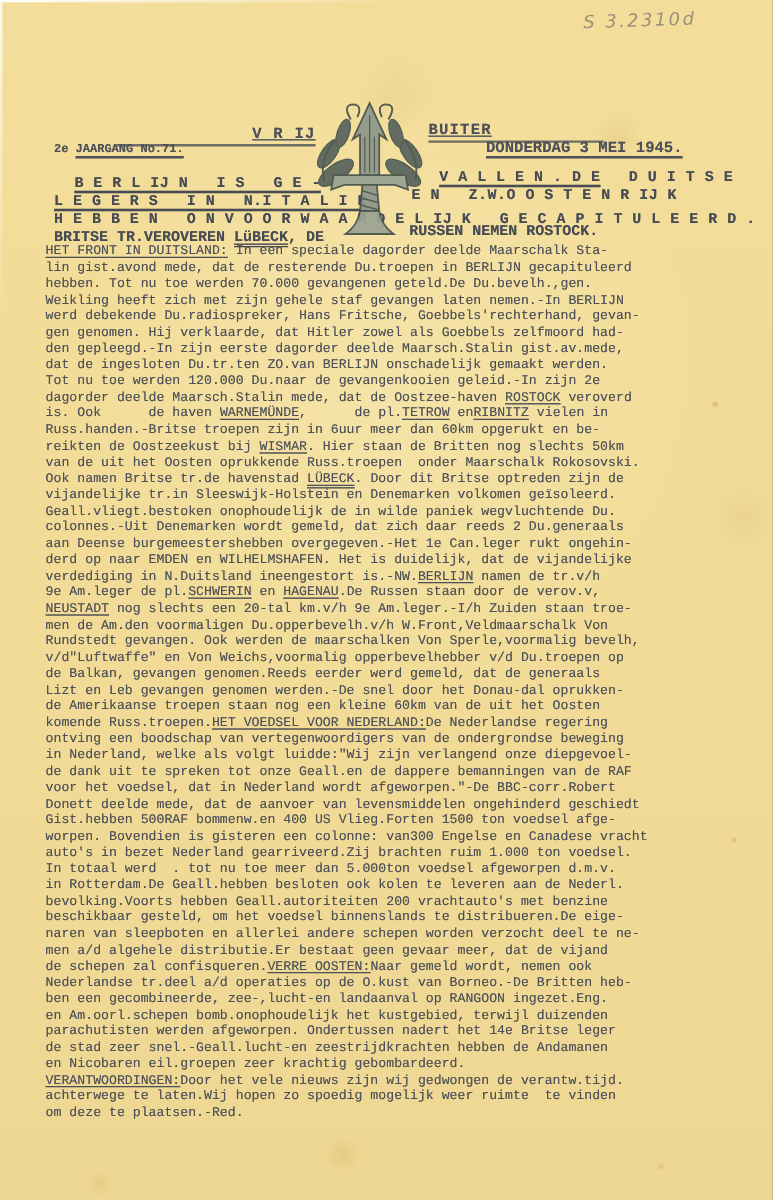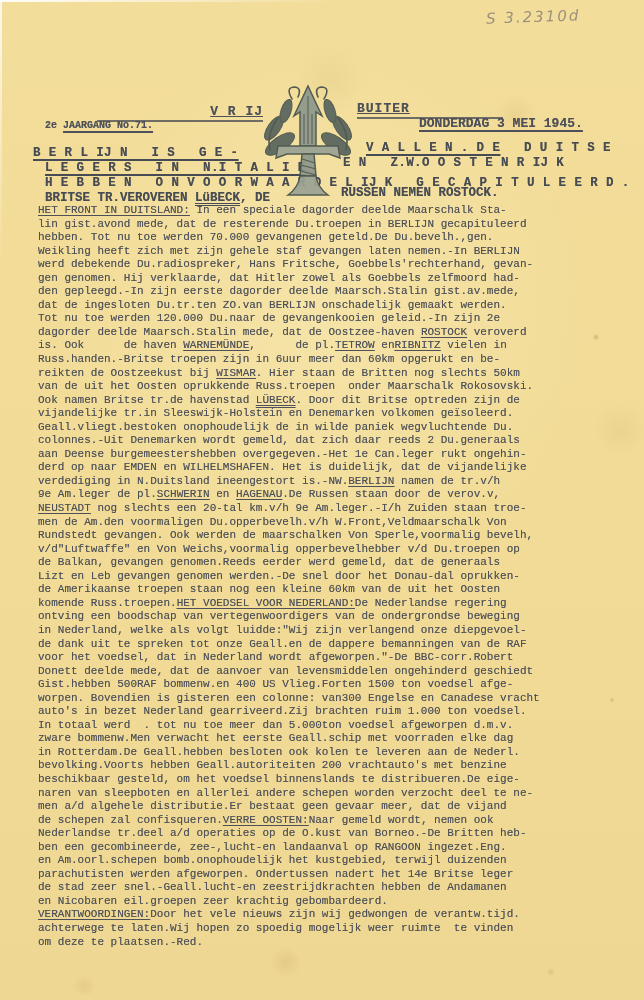--- a/index.html
+++ b/index.html
@@ -32,26 +32,26 @@
 
   .annotation{left:486px;top:8px;font-family:"DejaVu Sans",sans-serif;font-style:italic;
     font-size:15px;letter-spacing:2px;color:#99917c;transform:rotate(-2deg);}
 
   .masthead-title{font-size:13px;font-weight:bold;letter-spacing:1px;text-decoration:underline;}
   .vrij{left:97px;top:104px;width:166px;text-align:right;border-bottom:2px solid rgba(76,80,88,.8);padding-bottom:1px;}
   .buiter{left:357px;top:101px;width:146px;border-bottom:2px solid rgba(76,80,88,.8);padding-bottom:1px;}
   .issue{left:45px;top:120px;font-size:10px;font-weight:bold;}
   .issue .u{ text-decoration:underline;text-decoration-thickness:1.5px;text-underline-offset:3px;}
   .date{left:405px;top:116px;font-size:13px;font-weight:bold;text-decoration:underline;
-    text-decoration-thickness:1.5px;text-underline-offset:3px;margin-left:14px;}
+    text-decoration-thickness:1.5px;text-underline-offset:3px;}
 
   .hl{font-size:12.5px;font-weight:bold;letter-spacing:.4px;color:#474b53;text-shadow:0 0 .5px rgba(71,75,83,.6);}
   .hl .u{text-decoration:underline;text-decoration-thickness:1.5px;text-underline-offset:3px;}
   .hl .u2{text-decoration:underline double;text-decoration-thickness:1px;text-underline-offset:2px;}
-  .hl1l{left:33px;top:146px;} .hl1r{left:366px;top:141px;}
+  .hl1l{left:62px;top:146px;} .hl1r{left:366px;top:141px;}
   .hl2l{left:45px;top:161px;} .hl2r{left:343px;top:156px;}
   .hl3 {left:45px;top:176px;}
   .hl4l{left:45px;top:191px;letter-spacing:0;} .hl4r{left:341px;top:186px;letter-spacing:0;}
 
   .bodytext{position:absolute;left:38px;top:204px;width:600px;font-size:11px;line-height:13.55px;}
   .bline{white-space:pre;}
   .bline .u{text-decoration:underline;text-decoration-thickness:1.2px;text-underline-offset:2px;}
   .bline .u2{text-decoration:underline double;text-decoration-thickness:.9px;text-underline-offset:2px;}
 
   .emblem{position:absolute;left:258px;top:84px;opacity:.92;}
@@ -138,21 +138,20 @@
       <div class="bline"><span>komende Russ.troepen.</span><span class="u">HET VOEDSEL VOOR NEDERLAND:</span><span>De Nederlandse regering</span></div>
       <div class="bline"><span>ontving een boodschap van vertegenwoordigers van de ondergrondse beweging</span></div>
       <div class="bline"><span>in Nederland, welke als volgt luidde:"Wij zijn verlangend onze diepgevoel-</span></div>
       <div class="bline"><span>de dank uit te spreken tot onze Geall.en de dappere bemanningen van de RAF</span></div>
       <div class="bline"><span>voor het voedsel, dat in Nederland wordt afgeworpen."-De BBC-corr.Robert</span></div>
       <div class="bline"><span>Donett deelde mede, dat de aanvoer van levensmiddelen ongehinderd geschiedt</span></div>
       <div class="bline"><span>Gist.hebben 500RAF bommenw.en 400 US Vlieg.Forten 1500 ton voedsel afge-</span></div>
       <div class="bline"><span>worpen. Bovendien is gisteren een colonne: van300 Engelse en Canadese vracht</span></div>
       <div class="bline"><span>auto's in bezet Nederland gearriveerd.Zij brachten ruim 1.000 ton voedsel.</span></div>
       <div class="bline"><span>In totaal werd  . tot nu toe meer dan 5.000ton voedsel afgeworpen d.m.v.</span></div>
-      <div class="bline"><span>zware bommenw.Men verwacht het eerste Geall.schip met voorraden elke dag</span></div>
       <div class="bline"><span>in Rotterdam.De Geall.hebben besloten ook kolen te leveren aan de Nederl.</span></div>
       <div class="bline"><span>bevolking.Voorts hebben Geall.autoriteiten 200 vrachtauto's met benzine</span></div>
       <div class="bline"><span>beschikbaar gesteld, om het voedsel binnenslands te distribueren.De eige-</span></div>
       <div class="bline"><span>naren van sleepboten en allerlei andere schepen worden verzocht deel te ne-</span></div>
       <div class="bline"><span>men a/d algehele distributie.Er bestaat geen gevaar meer, dat de vijand</span></div>
       <div class="bline"><span>de schepen zal confisqueren.</span><span class="u">VERRE OOSTEN:</span><span>Naar gemeld wordt, nemen ook</span></div>
       <div class="bline"><span>Nederlandse tr.deel a/d operaties op de O.kust van Borneo.-De Britten heb-</span></div>
       <div class="bline"><span>ben een gecombineerde, zee-,lucht-en landaanval op RANGOON ingezet.Eng.</span></div>
       <div class="bline"><span>en Am.oorl.schepen bomb.onophoudelijk het kustgebied, terwijl duizenden</span></div>
       <div class="bline"><span>parachutisten werden afgeworpen. Ondertussen nadert het 14e Britse leger</span></div>

